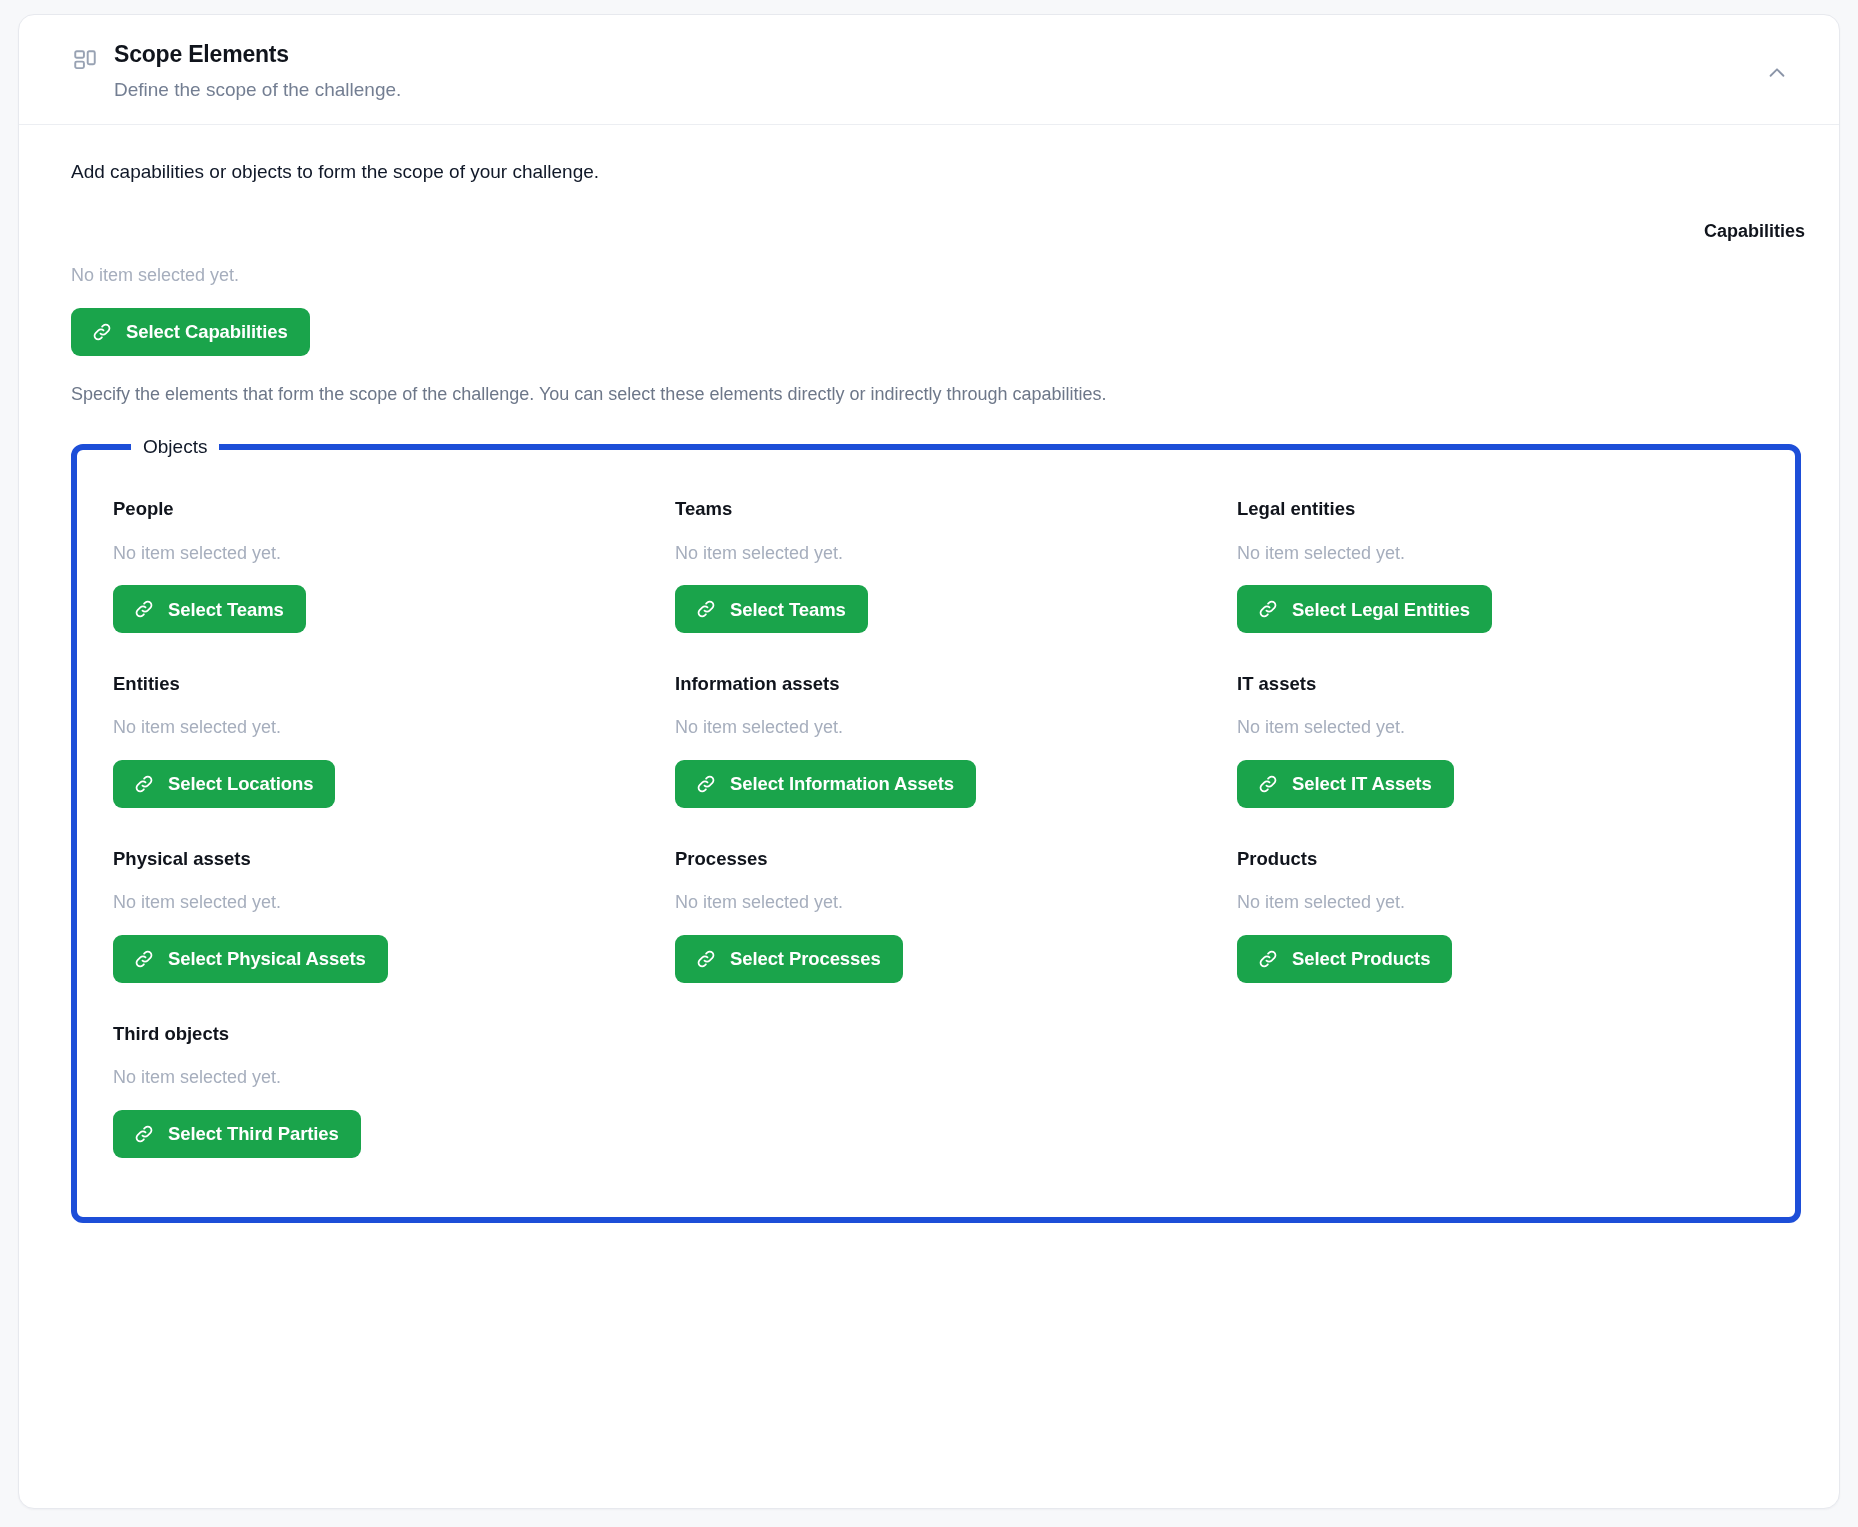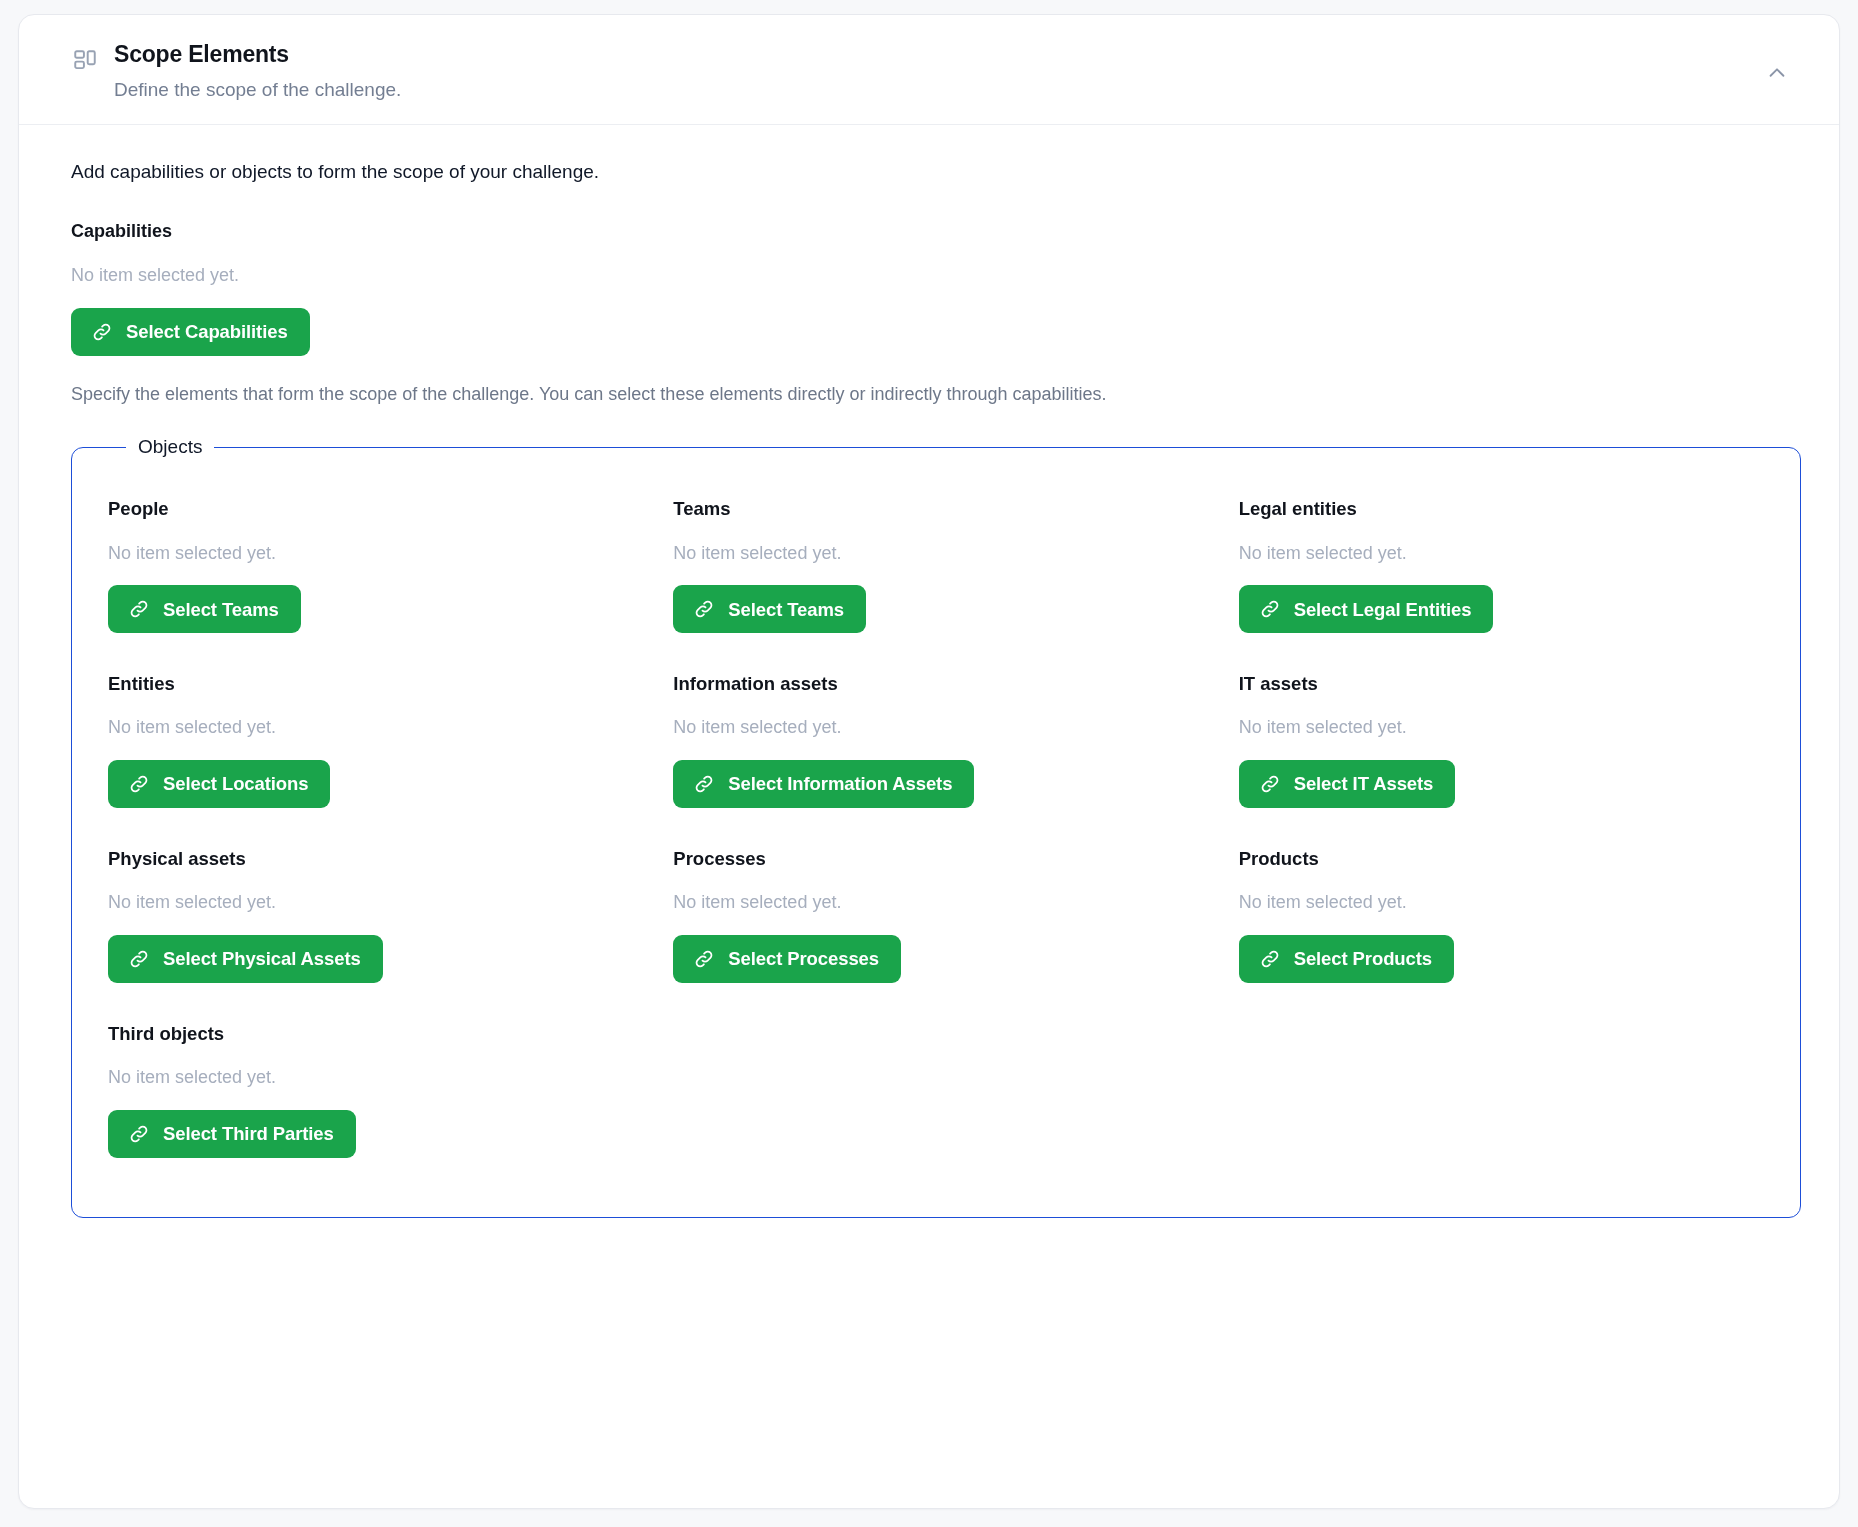--- a/index.html
+++ b/index.html
@@ -76,20 +76,21 @@
     color: #101828;
     margin: 0 0 36px 18px;
     line-height: 1.35;
   }
   .section-label {
     font-size: 18px;
     font-weight: 700;
     color: #10141c;
     margin: 0 0 22px 18px;
     line-height: 1.2;
+    text-align: right;
   }
   .empty-text {
     font-size: 18px;
     color: #a6aebd;
     margin: 0 0 22px 18px;
     line-height: 1.2;
   }
   .helper-text {
     font-size: 18px;
     color: #6d7789;
@@ -118,21 +119,21 @@
   }
   .btn-select .link-icon {
     flex: 0 0 auto;
     width: 22px; height: 22px;
     display: block;
   }
   .capabilities-btn-wrap { margin-left: 18px; }
 
   
   .objects-fieldset {
-    border: 1px solid #1d4ed8;
+    border: 6px solid #1d4ed8;
     border-radius: 12px;
     margin: 0 4px 0 18px;
     padding: 26px 36px 19px 36px;
   }
   .objects-legend {
     font-size: 19px;
     font-weight: 400;
     color: #101828;
     padding: 0 12px;
     margin-left: 18px;

